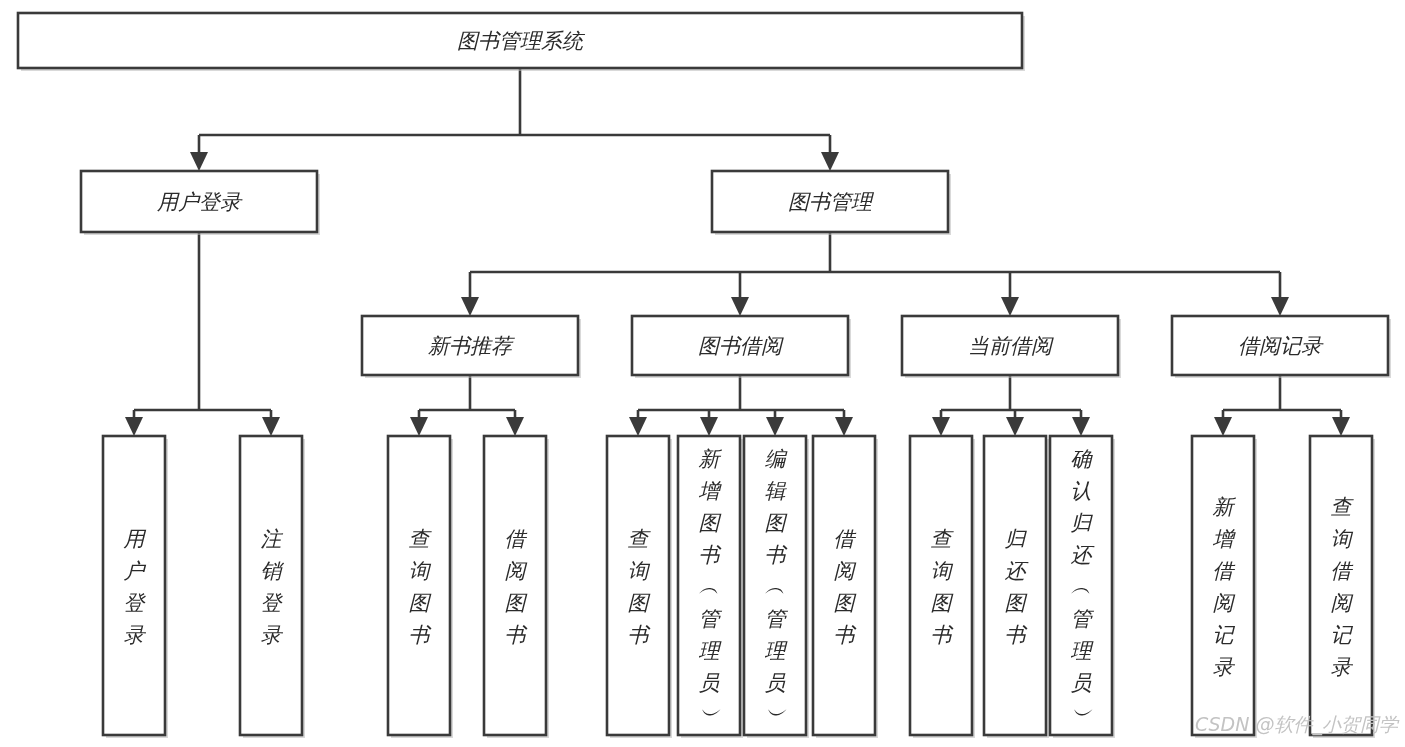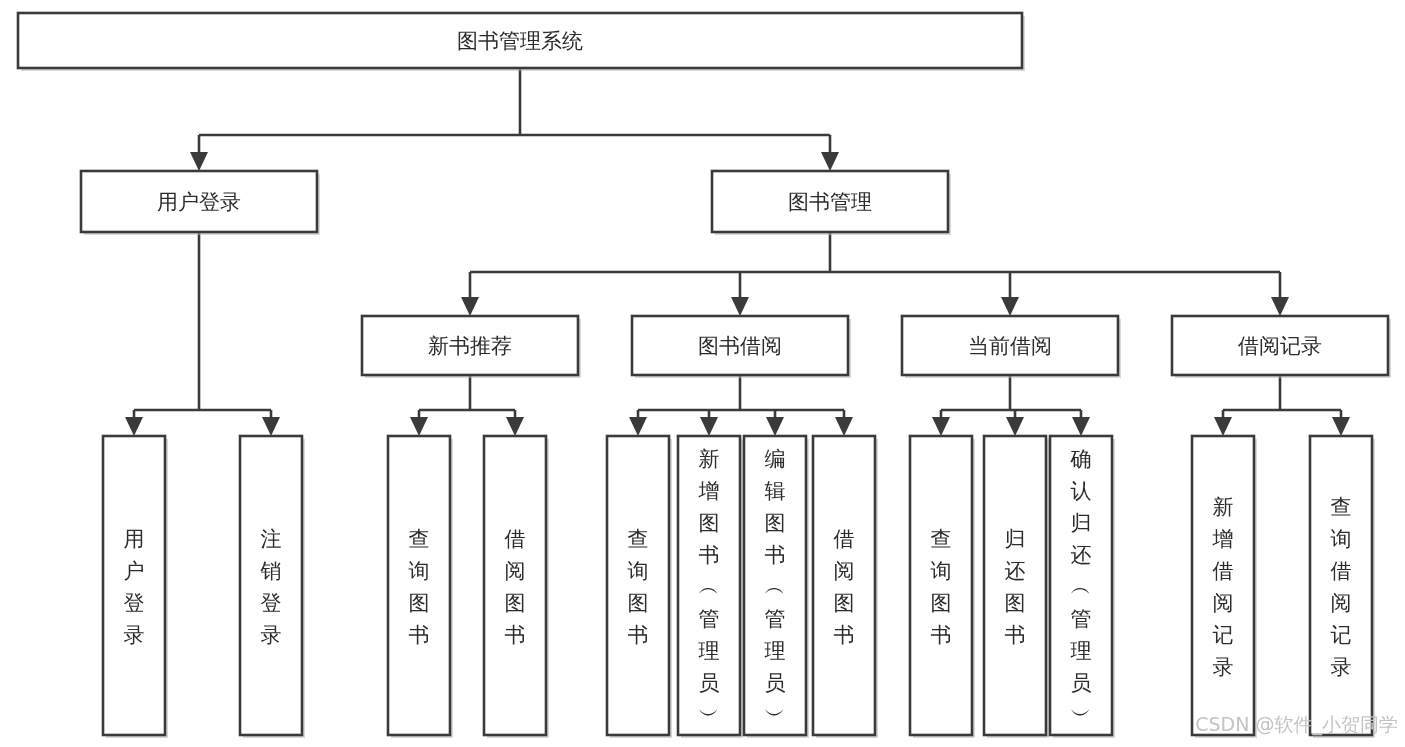--- a/index.html
+++ b/index.html
@@ -10,20 +10,21 @@
   }
   body {
     font-family: "DejaVu Sans", "Liberation Sans", sans-serif;
   }
   #diagram-root {
     position: relative;
     width: 1405px;
     height: 747px;
     background: #ffffff;
     overflow: hidden;
+    font-style: italic;
   }
   svg.diagram-canvas {
     position: absolute;
     left: 0;
     top: 0;
     width: 1405px;
     height: 747px;
     display: block;
   }
   .node-box {

